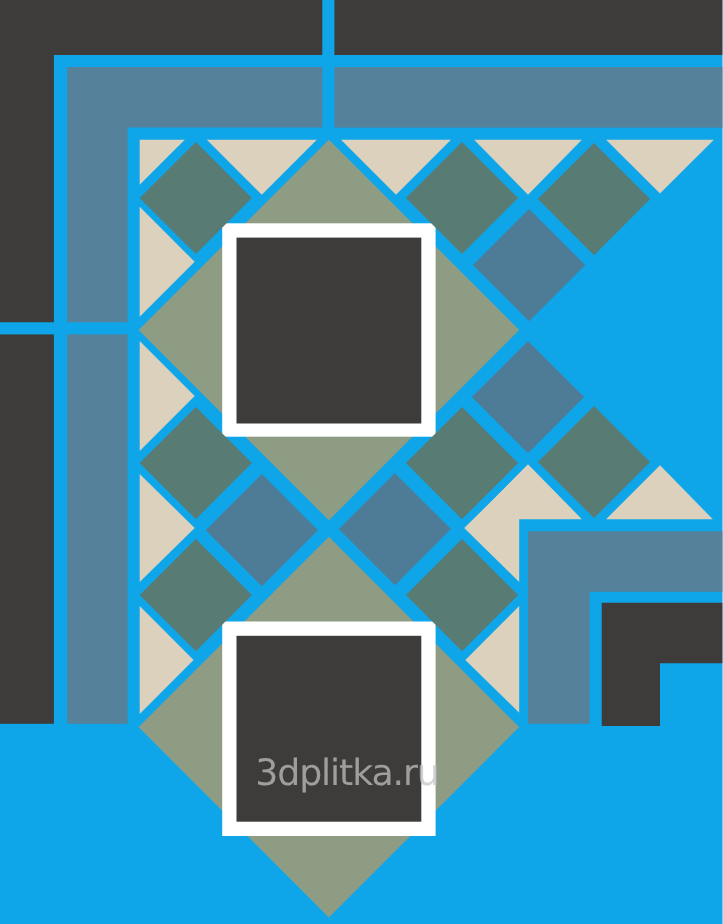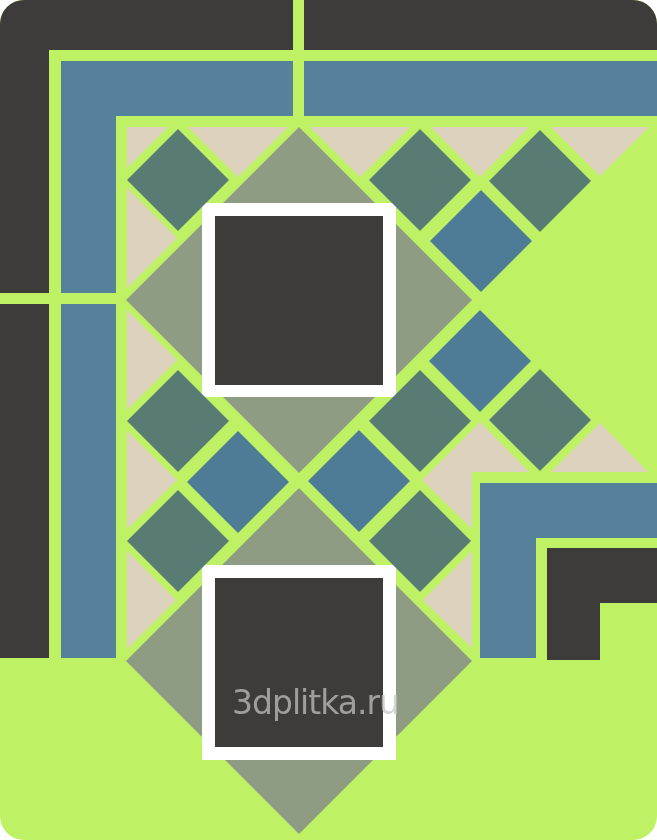--- a/index.html
+++ b/index.html
@@ -4,24 +4,23 @@
 <style>
   html, body {
     margin: 0;
     padding: 0;
     background: #ffffff;
   }
   .stage {
     position: relative;
     width: 657px;
     height: 840px;
-    background: #bef264;
+    background: #0ea5e9;
     overflow: hidden;
     font-family: "DejaVu Sans", sans-serif;
-    border-radius: 24px;
   }
   .stage svg {
     position: absolute;
     left: 0;
     top: 0;
     width: 657px;
     height: 840px;
     display: block;
   }
   .watermark-text {

